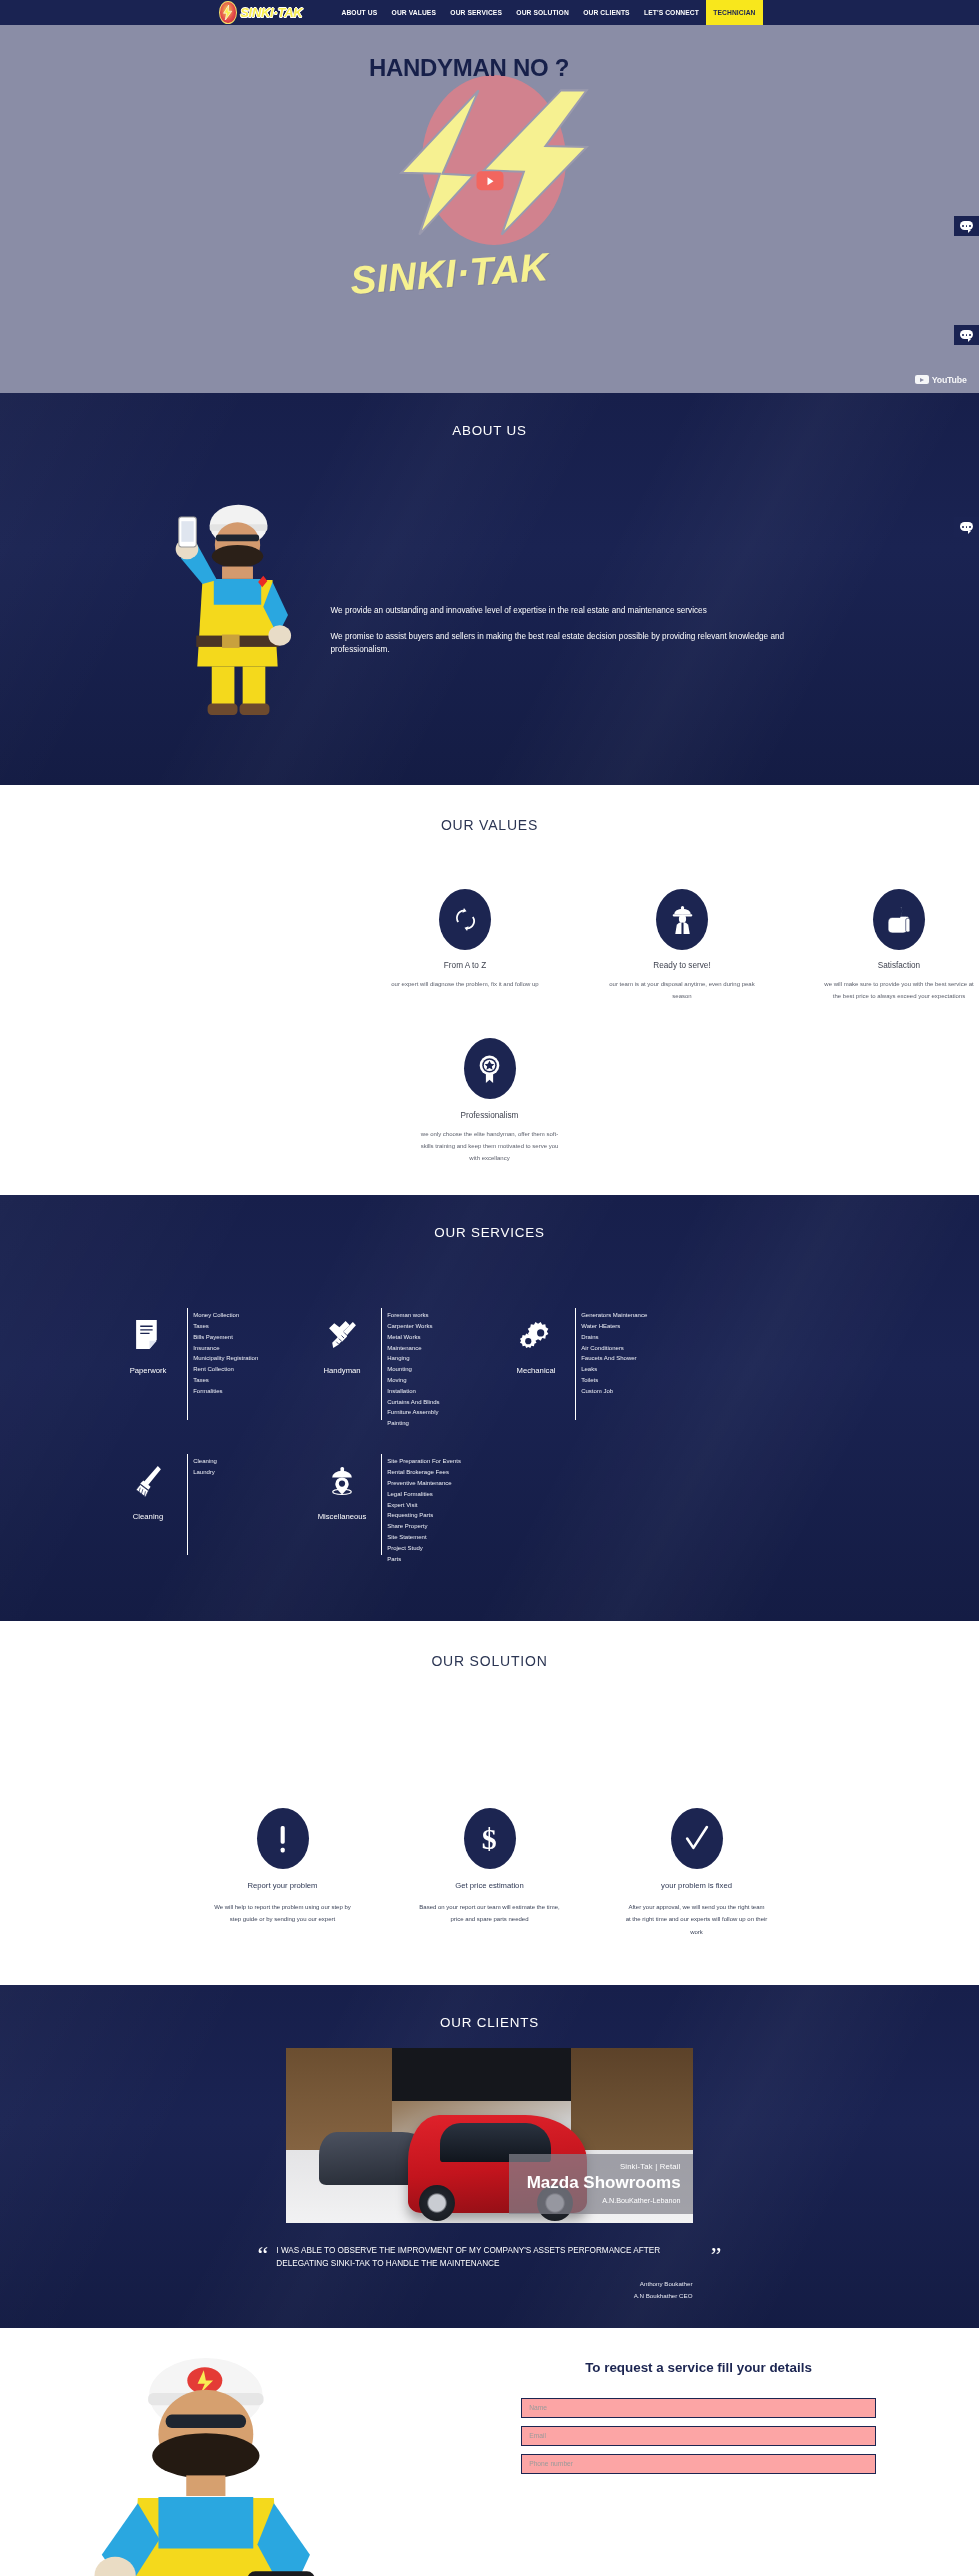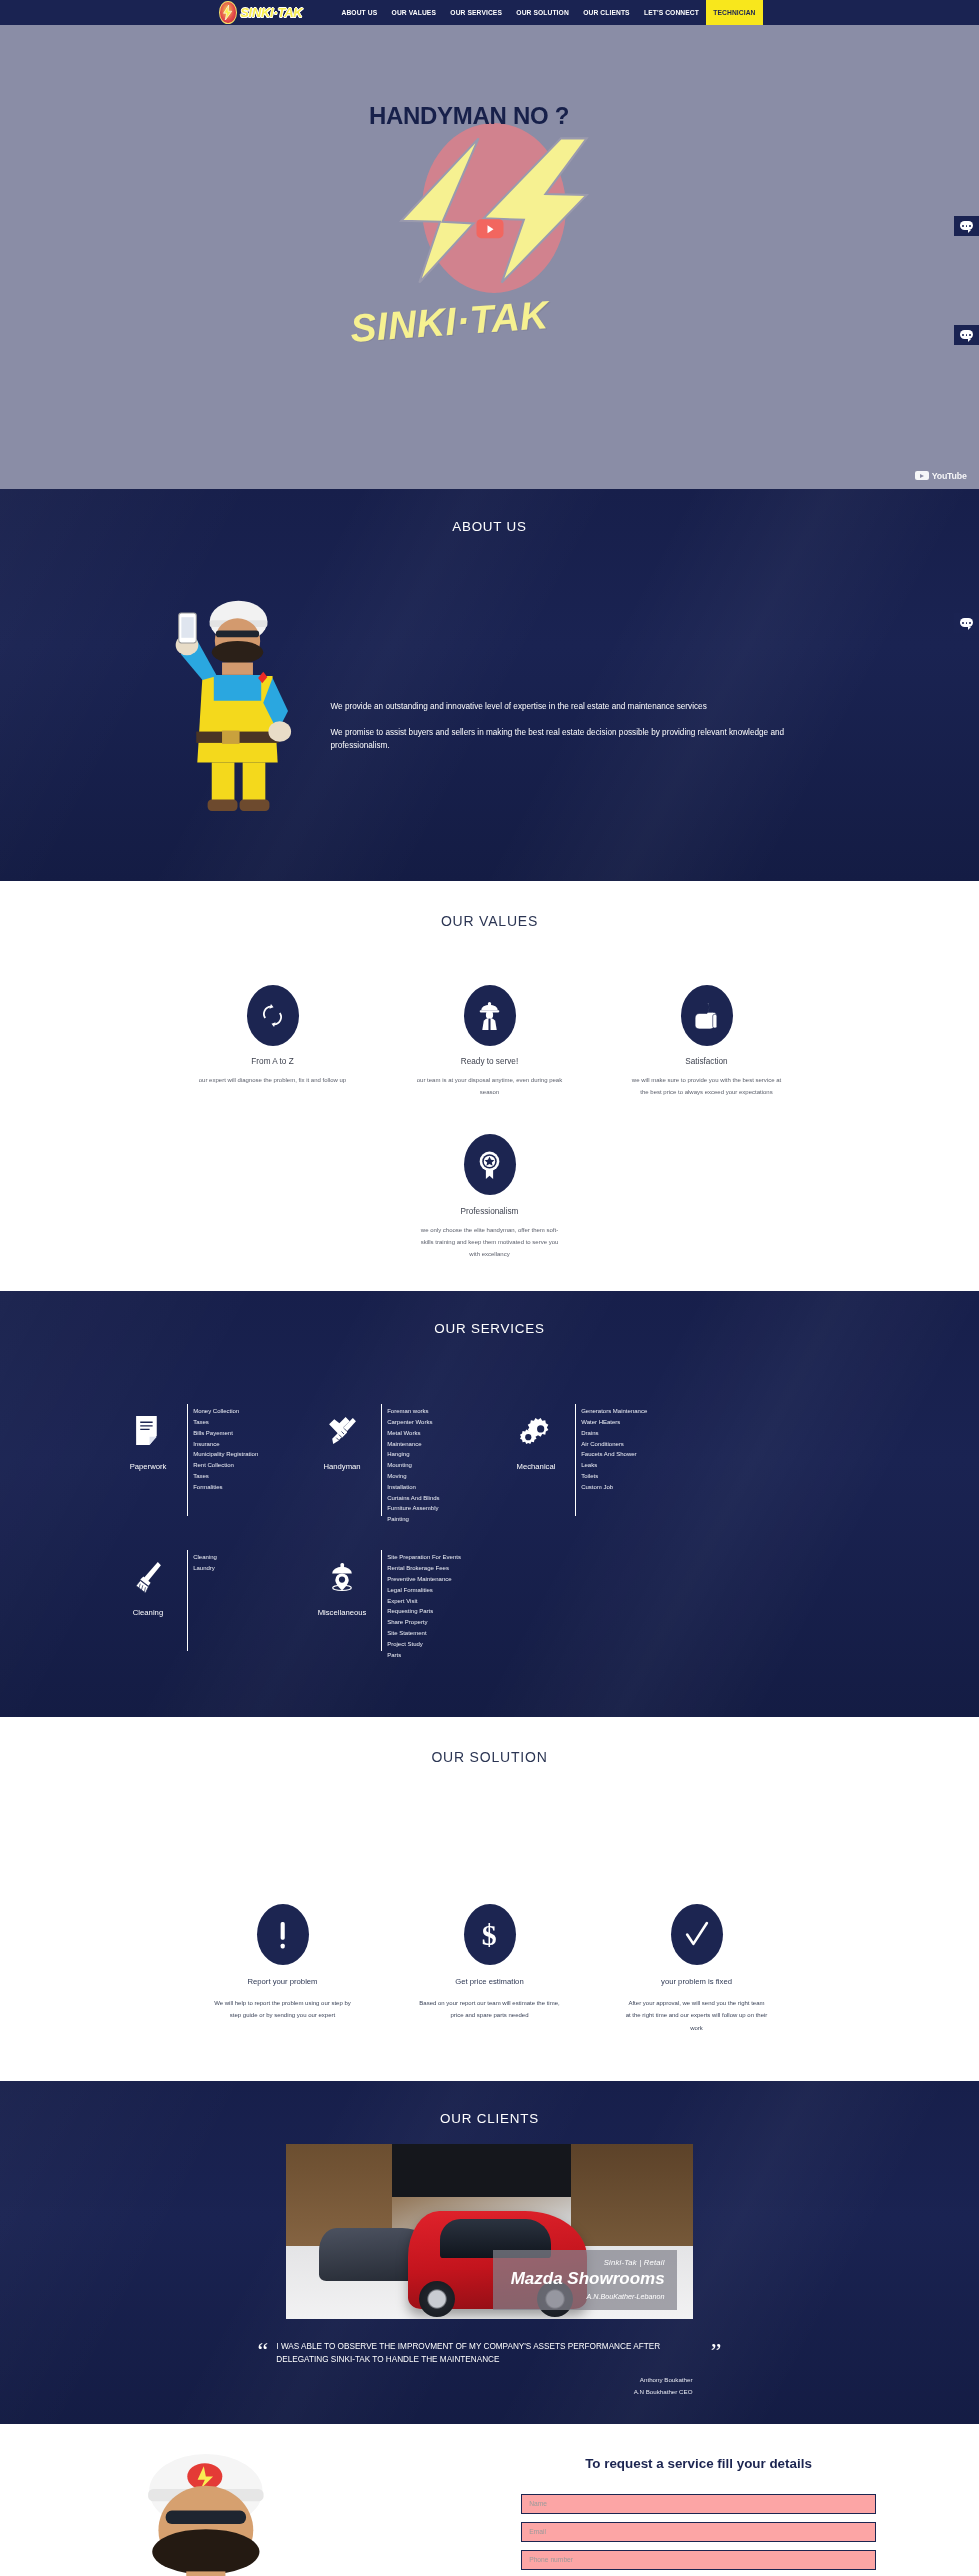--- a/index.html
+++ b/index.html
@@ -73,21 +73,21 @@
   }
   .nav-link-technician {
     background: #f8e71c;
     color: #1a2352;
     height: 25px;
     padding: 0 7.2px;
   }
 
   
   .hero {
-    height: 464px;
+    height: 368px;
     background: #8a8da6;
     position: relative;
     overflow: hidden;
     padding-left: 48px;
   }
   .hero-inner {
     position: absolute;
     top: 0; left: 0; right: 0; bottom: 0;
     display: flex;
     flex-direction: column;
@@ -240,21 +240,21 @@
     color: #ffffff;
     font-size: 8.2px;
     line-height: 1.55;
     max-width: 484px;
   }
   .about-text p + p { margin-top: 13.4px; }
 
   
   .values { background: #ffffff; padding-top: 32px; padding-bottom: 31px; }
   .values-grid {
-    display: flex; justify-content: center;
+    display: flex; justify-content: flex-end;
     gap: 57px;
     margin-top: 56px;
   }
   .value-card { width: 160px; text-align: center; }
   .circle-icon {
     width: 52px; height: 61px;
     border-radius: 50%;
     background: #1c2551;
     margin: 0 auto 11.3px;
     display: flex; align-items: center; justify-content: center;
@@ -345,26 +345,25 @@
   .car-wheel.w2 { right: 8%; }
   .grey-car {
     position: absolute;
     left: 8%; bottom: 22%;
     width: 28%; height: 30%;
     background: linear-gradient(175deg,#4c5260,#262b35);
     border-radius: 17.5px 31px 7.2px 7.2px / 23px 23px 6.2px 6.2px;
   }
   .client-caption {
     position: absolute;
-    right: 16px; bottom: 9.3px;
+    right: 0; bottom: 9.3px;
     background: rgba(130,130,140,0.72);
     padding: 8.2px 12.4px 9.3px 17.5px;
     text-align: right;
     color: #ffffff;
-    font-style: italic;
   }
   .cc-kicker { font-size: 7.7px; letter-spacing: 0.2px; }
   .cc-name { font-size: 17px; font-weight: bold; margin: 2.1px 0 2.1px; }
   .cc-sub { font-size: 7.2px; }
   .testimonial {
     width: 464px; margin: 20.6px auto 0;
     display: flex; align-items: flex-start; position: relative;
   }
   .quote-mark {
     color: #ffffff; font-size: 24px; line-height: 0.8;

